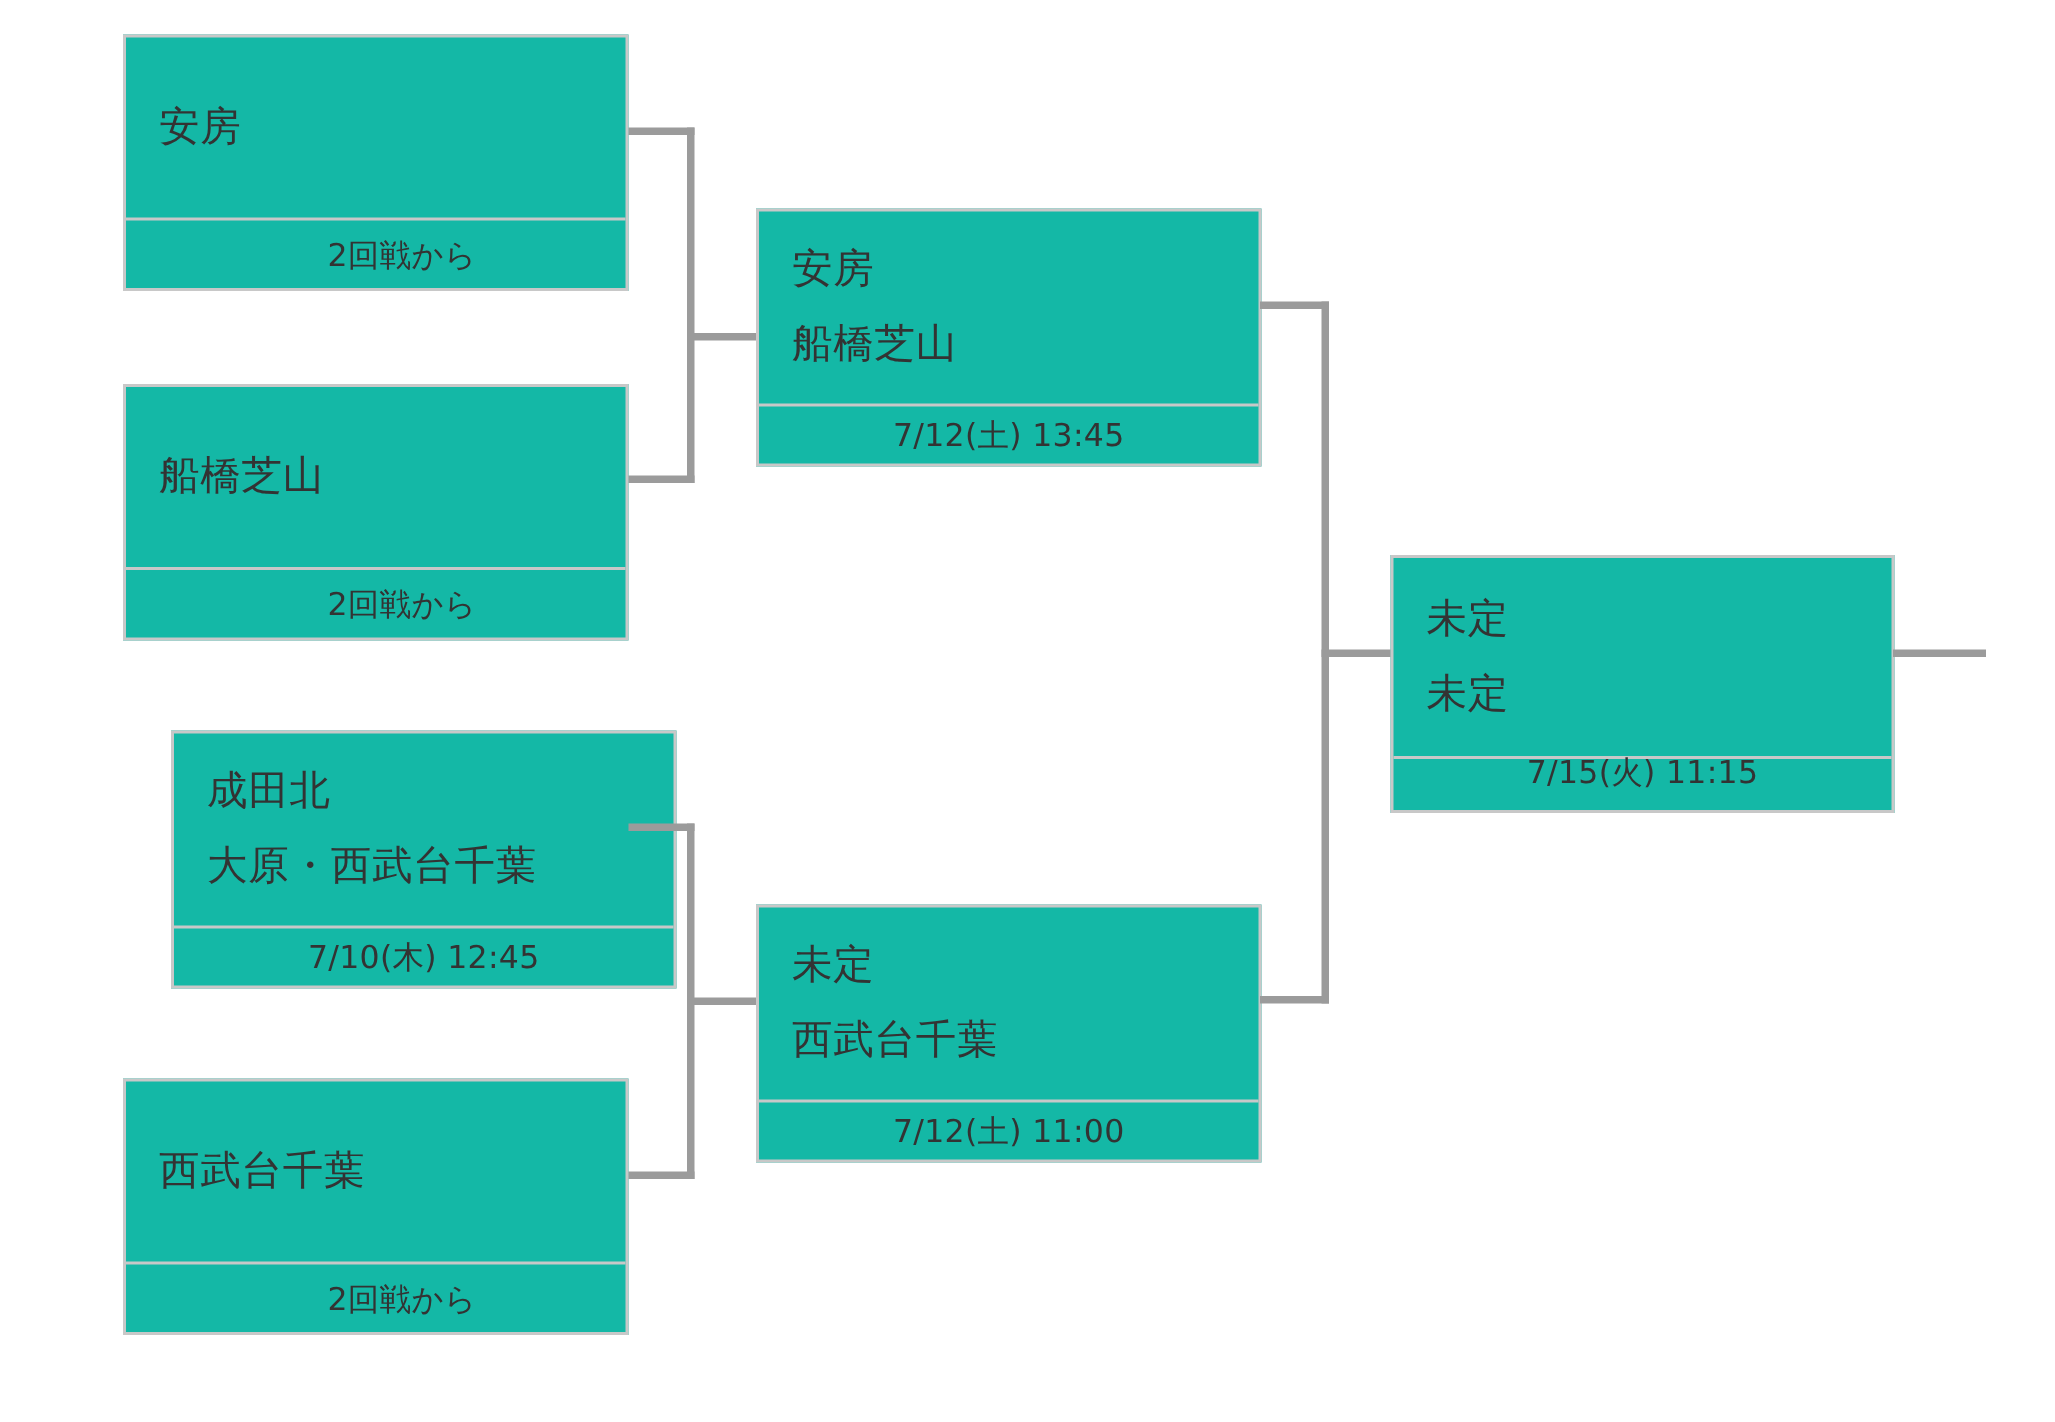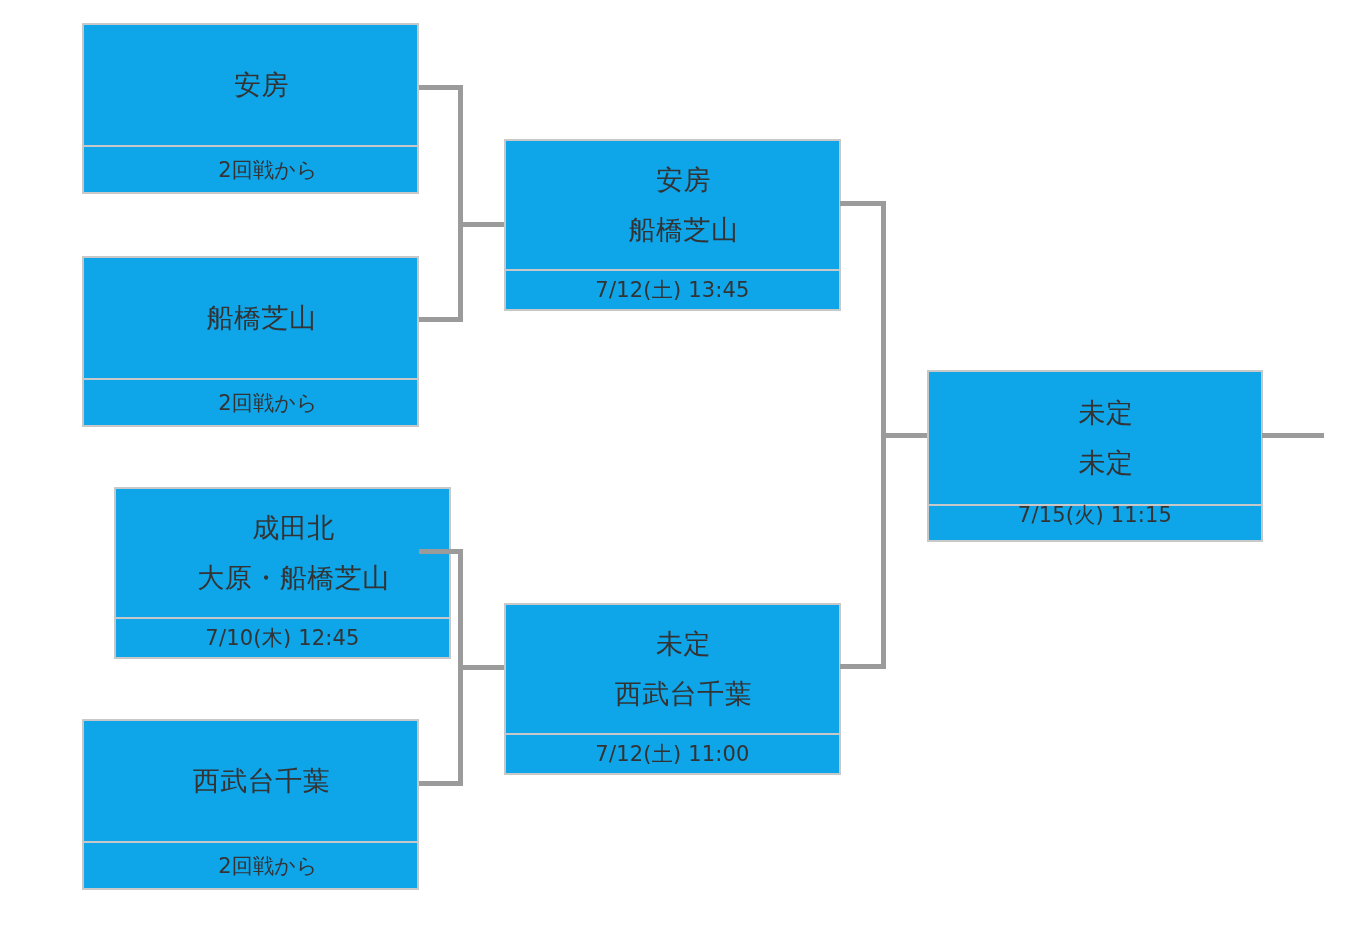--- a/index.html
+++ b/index.html
@@ -18,22 +18,21 @@
     height: 948px;
     overflow: hidden;
     background: #ffffff;
   }
 
   
   .match-box {
     position: absolute;
     box-sizing: border-box;
     border: 2px solid #c8c8c8;
-    background: #0ea5e9;
-    text-align: center;
+    background: #14b8a6;
   }
   .team-area {
     box-sizing: border-box;
     display: flex;
     flex-direction: column;
     justify-content: center;
   }
   .team-name {
     font-size: 27px;
     line-height: 1.18;
@@ -93,21 +92,21 @@
   <div class="match-box r1" style="left:82px; top:256px;">
     <div class="team-area">
       <div class="team-name">船橋芝山</div>
     </div>
     <div class="footer-row note">2回戦から</div>
   </div>
 
   <div class="match-box r1 r2" style="left:82px; top:487px;margin-left:32px;">
     <div class="team-area">
       <div class="team-name">成田北</div>
-      <div class="team-name">大原・船橋芝山</div>
+      <div class="team-name">大原・西武台千葉</div>
     </div>
     <div class="footer-row">7/10(木) 12:45</div>
   </div>
 
   <div class="match-box r1" style="left:82px; top:719px;">
     <div class="team-area">
       <div class="team-name">西武台千葉</div>
     </div>
     <div class="footer-row note">2回戦から</div>
   </div>

